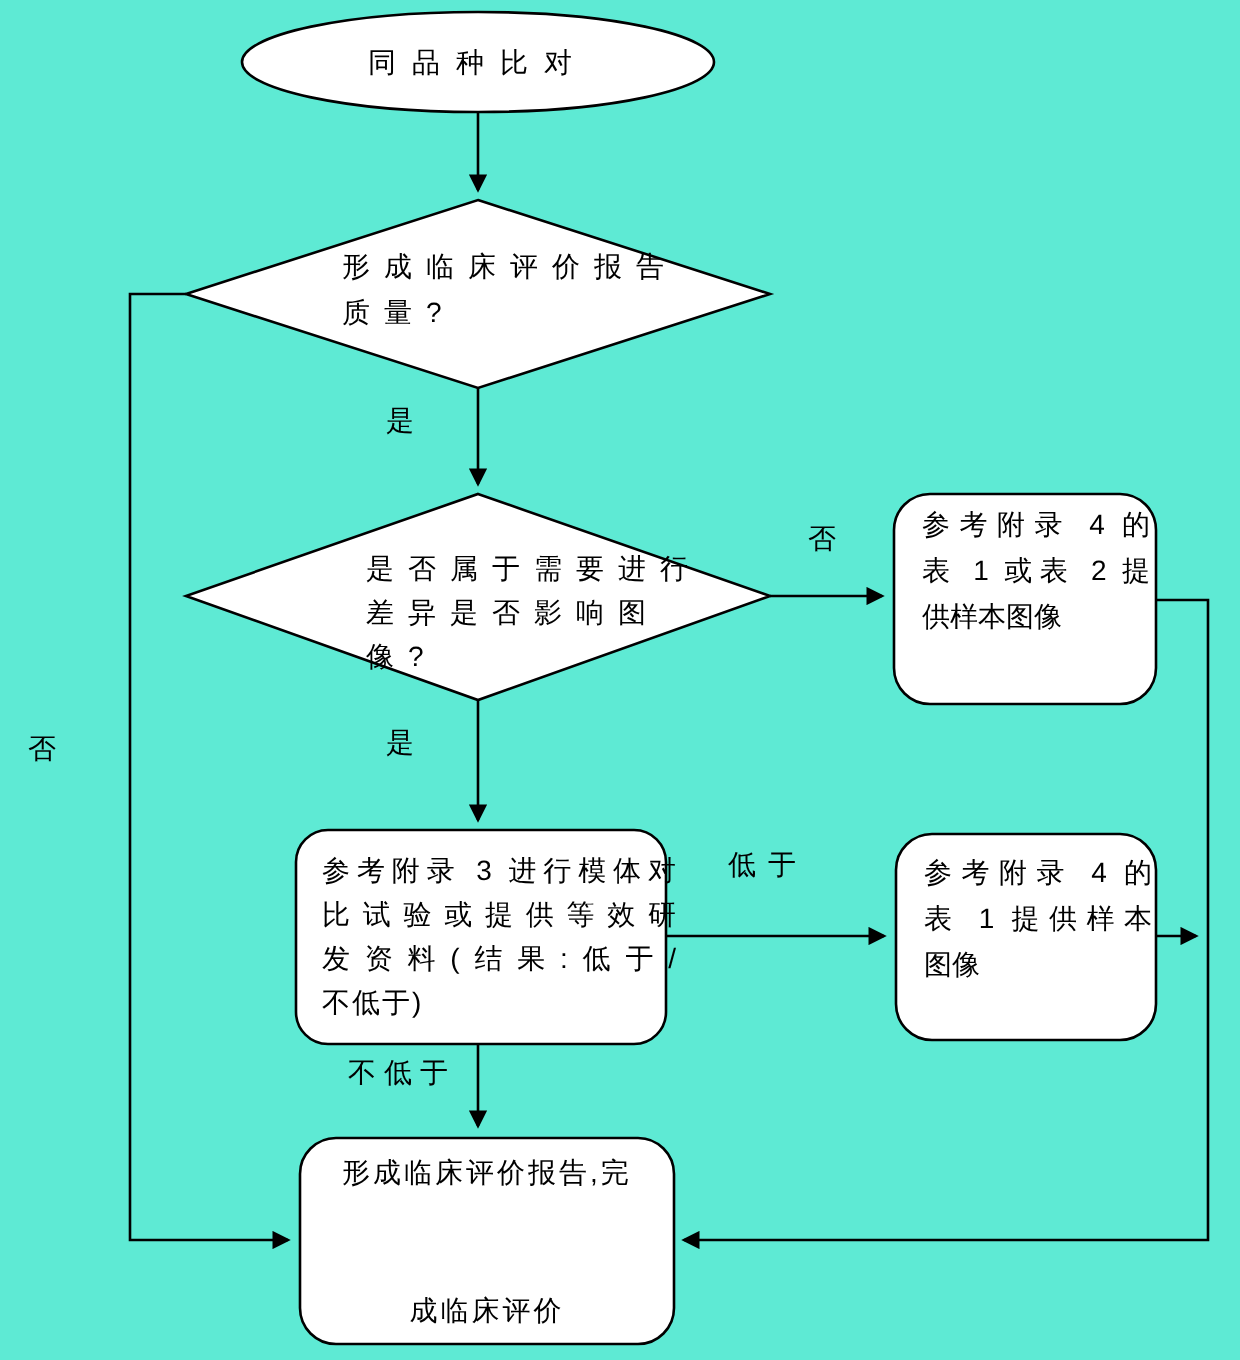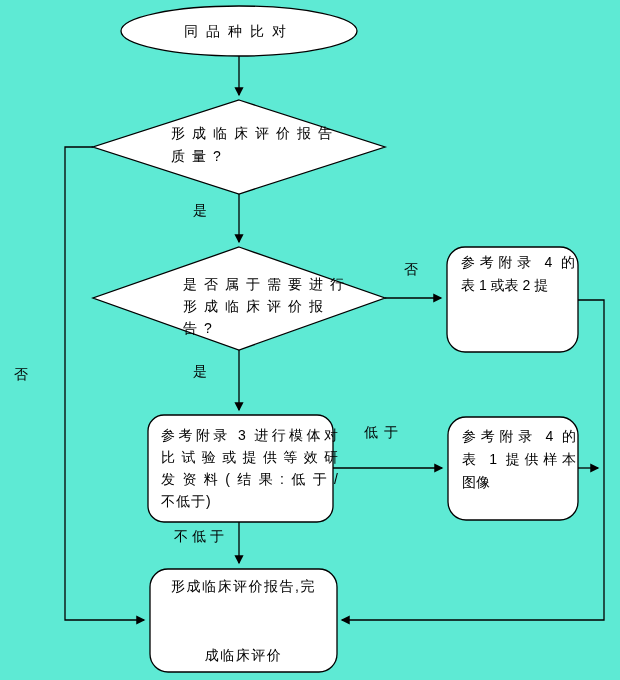--- a/index.html
+++ b/index.html
@@ -77,26 +77,27 @@
     <div class="tline">同品种比对</div>
   </div>
 
   <div class="ntext dtext" style="left:171px; top:122px; width:176px;">
       <div class="tline">形成临床评价报告</div>
       <div class="tline">质量?</div>
     </div>
 
   <div class="ntext dtext" style="left:171px; top:273px; width:176px; line-height:22px;margin-left:12px;">
       <div class="tline">是否属于需要进行</div>
-      <div class="tline">形成临床评价报告?</div>
+      <div class="tline">差异是否影响图像?</div>
     </div>
 
   <div class="ntext just lh23" style="left:461px; top:251px; width:114px;">
       <div class="tline">参考附录 4 的</div>
       <div class="tline">表 1 或表 2 提</div>
+      <div class="tline">供样本图像</div>
     </div>
 
   <div class="ntext just" style="left:161px; top:424px; width:178px; letter-spacing:1px;">
       <div class="tline">参考附录 3 进行模体对</div>
       <div class="tline">比试验或提供等效研</div>
       <div class="tline">发资料(结果:低于/</div>
       <div class="tline">不低于)</div>
     </div>
 
   <div class="ntext just lh23" style="left:462px; top:425px; width:114px;">

